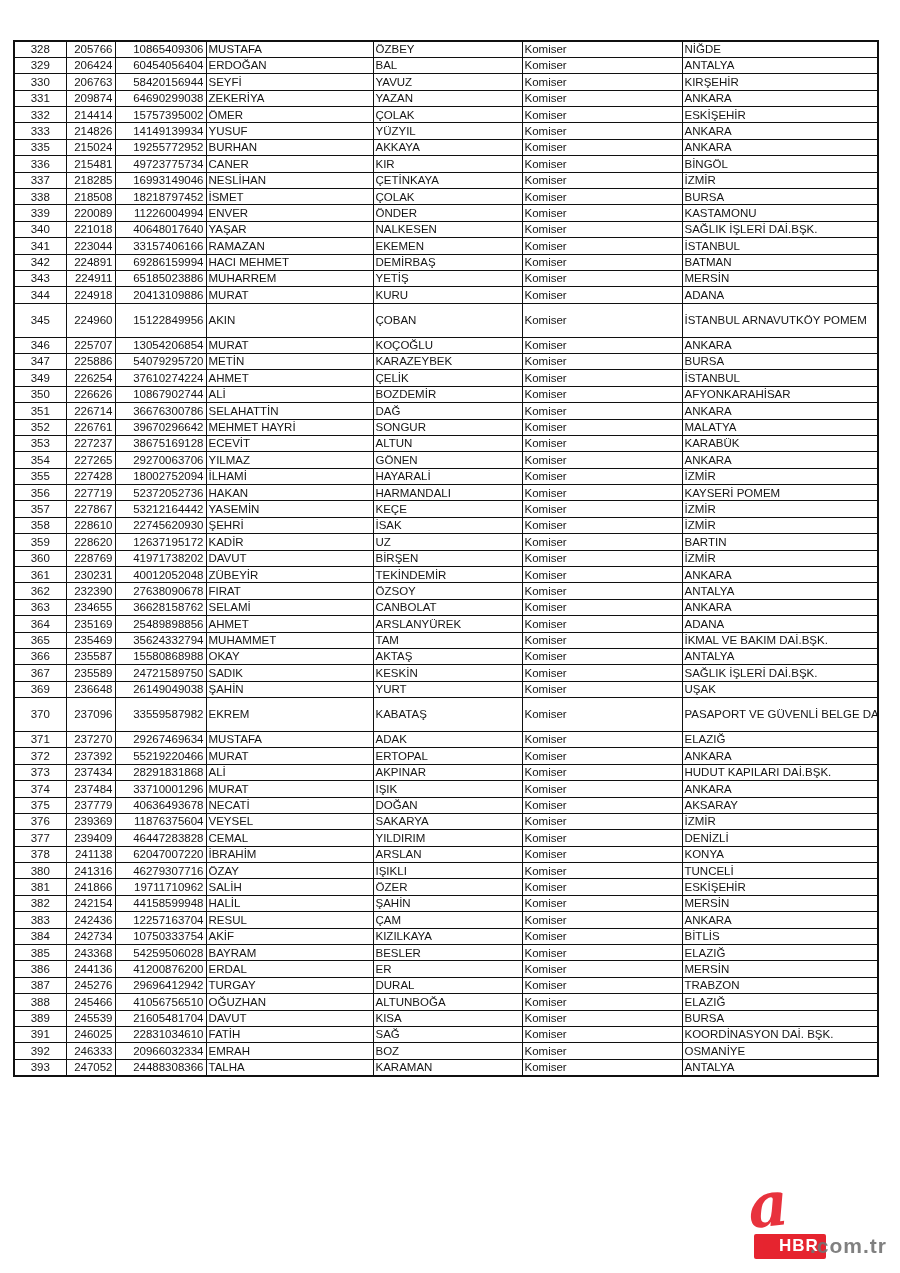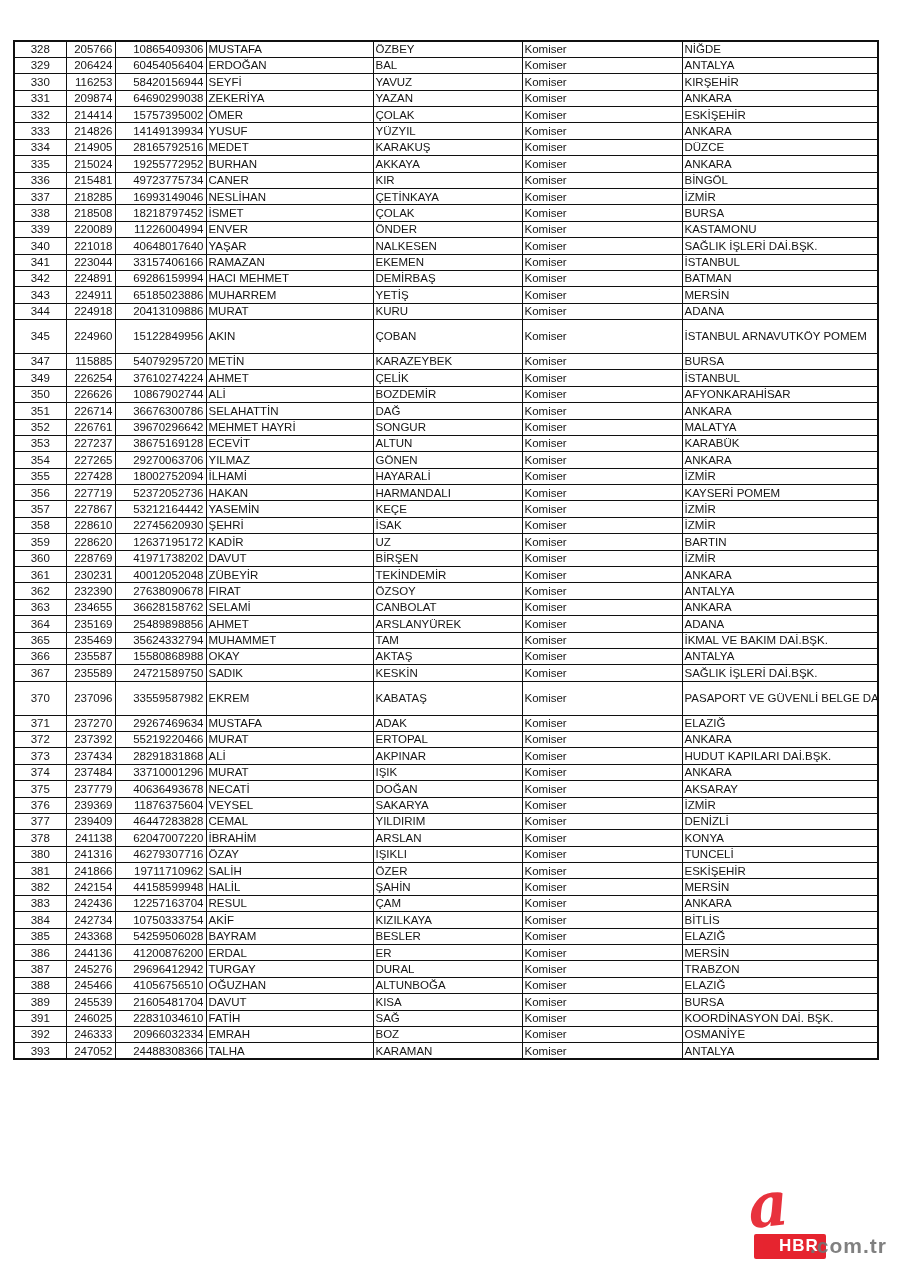--- a/index.html
+++ b/index.html
@@ -102,21 +102,21 @@
           <td class="c-num">329</td>
           <td class="c-sicil">206424</td>
           <td class="c-tc">60454056404</td>
           <td class="c-name">ERDOĞAN</td>
           <td class="c-surname">BAL</td>
           <td class="c-rank">Komiser</td>
           <td class="c-city">ANTALYA</td>
         </tr>
         <tr>
           <td class="c-num">330</td>
-          <td class="c-sicil">116253</td>
+          <td class="c-sicil">206763</td>
           <td class="c-tc">58420156944</td>
           <td class="c-name">SEYFİ</td>
           <td class="c-surname">YAVUZ</td>
           <td class="c-rank">Komiser</td>
           <td class="c-city">KIRŞEHİR</td>
         </tr>
         <tr>
           <td class="c-num">331</td>
           <td class="c-sicil">209874</td>
           <td class="c-tc">64690299038</td>
@@ -135,29 +135,20 @@
           <td class="c-city">ESKİŞEHİR</td>
         </tr>
         <tr>
           <td class="c-num">333</td>
           <td class="c-sicil">214826</td>
           <td class="c-tc">14149139934</td>
           <td class="c-name">YUSUF</td>
           <td class="c-surname">YÜZYIL</td>
           <td class="c-rank">Komiser</td>
           <td class="c-city">ANKARA</td>
-        </tr>
-        <tr>
-          <td class="c-num">334</td>
-          <td class="c-sicil">214905</td>
-          <td class="c-tc">28165792516</td>
-          <td class="c-name">MEDET</td>
-          <td class="c-surname">KARAKUŞ</td>
-          <td class="c-rank">Komiser</td>
-          <td class="c-city">DÜZCE</td>
         </tr>
         <tr>
           <td class="c-num">335</td>
           <td class="c-sicil">215024</td>
           <td class="c-tc">19255772952</td>
           <td class="c-name">BURHAN</td>
           <td class="c-surname">AKKAYA</td>
           <td class="c-rank">Komiser</td>
           <td class="c-city">ANKARA</td>
         </tr>
@@ -245,22 +236,31 @@
         <tr class="tall">
           <td class="c-num">345</td>
           <td class="c-sicil">224960</td>
           <td class="c-tc">15122849956</td>
           <td class="c-name">AKIN</td>
           <td class="c-surname">ÇOBAN</td>
           <td class="c-rank">Komiser</td>
           <td class="c-city">İSTANBUL ARNAVUTKÖY POMEM</td>
         </tr>
         <tr>
+          <td class="c-num">346</td>
+          <td class="c-sicil">225707</td>
+          <td class="c-tc">13054206854</td>
+          <td class="c-name">MURAT</td>
+          <td class="c-surname">KOÇOĞLU</td>
+          <td class="c-rank">Komiser</td>
+          <td class="c-city">ANKARA</td>
+        </tr>
+        <tr>
           <td class="c-num">347</td>
-          <td class="c-sicil">115885</td>
+          <td class="c-sicil">225886</td>
           <td class="c-tc">54079295720</td>
           <td class="c-name">METİN</td>
           <td class="c-surname">KARAZEYBEK</td>
           <td class="c-rank">Komiser</td>
           <td class="c-city">BURSA</td>
         </tr>
         <tr>
           <td class="c-num">349</td>
           <td class="c-sicil">226254</td>
           <td class="c-tc">37610274224</td>
@@ -423,20 +423,29 @@
           <td class="c-city">ANTALYA</td>
         </tr>
         <tr>
           <td class="c-num">367</td>
           <td class="c-sicil">235589</td>
           <td class="c-tc">24721589750</td>
           <td class="c-name">SADIK</td>
           <td class="c-surname">KESKİN</td>
           <td class="c-rank">Komiser</td>
           <td class="c-city">SAĞLIK İŞLERİ DAİ.BŞK.</td>
+        </tr>
+        <tr>
+          <td class="c-num">369</td>
+          <td class="c-sicil">236648</td>
+          <td class="c-tc">26149049038</td>
+          <td class="c-name">ŞAHİN</td>
+          <td class="c-surname">YURT</td>
+          <td class="c-rank">Komiser</td>
+          <td class="c-city">UŞAK</td>
         </tr>
         <tr class="tall">
           <td class="c-num">370</td>
           <td class="c-sicil">237096</td>
           <td class="c-tc">33559587982</td>
           <td class="c-name">EKREM</td>
           <td class="c-surname">KABATAŞ</td>
           <td class="c-rank">Komiser</td>
           <td class="c-city">PASAPORT VE GÜVENLİ BELGE DAİ.BŞK.</td>
         </tr>

